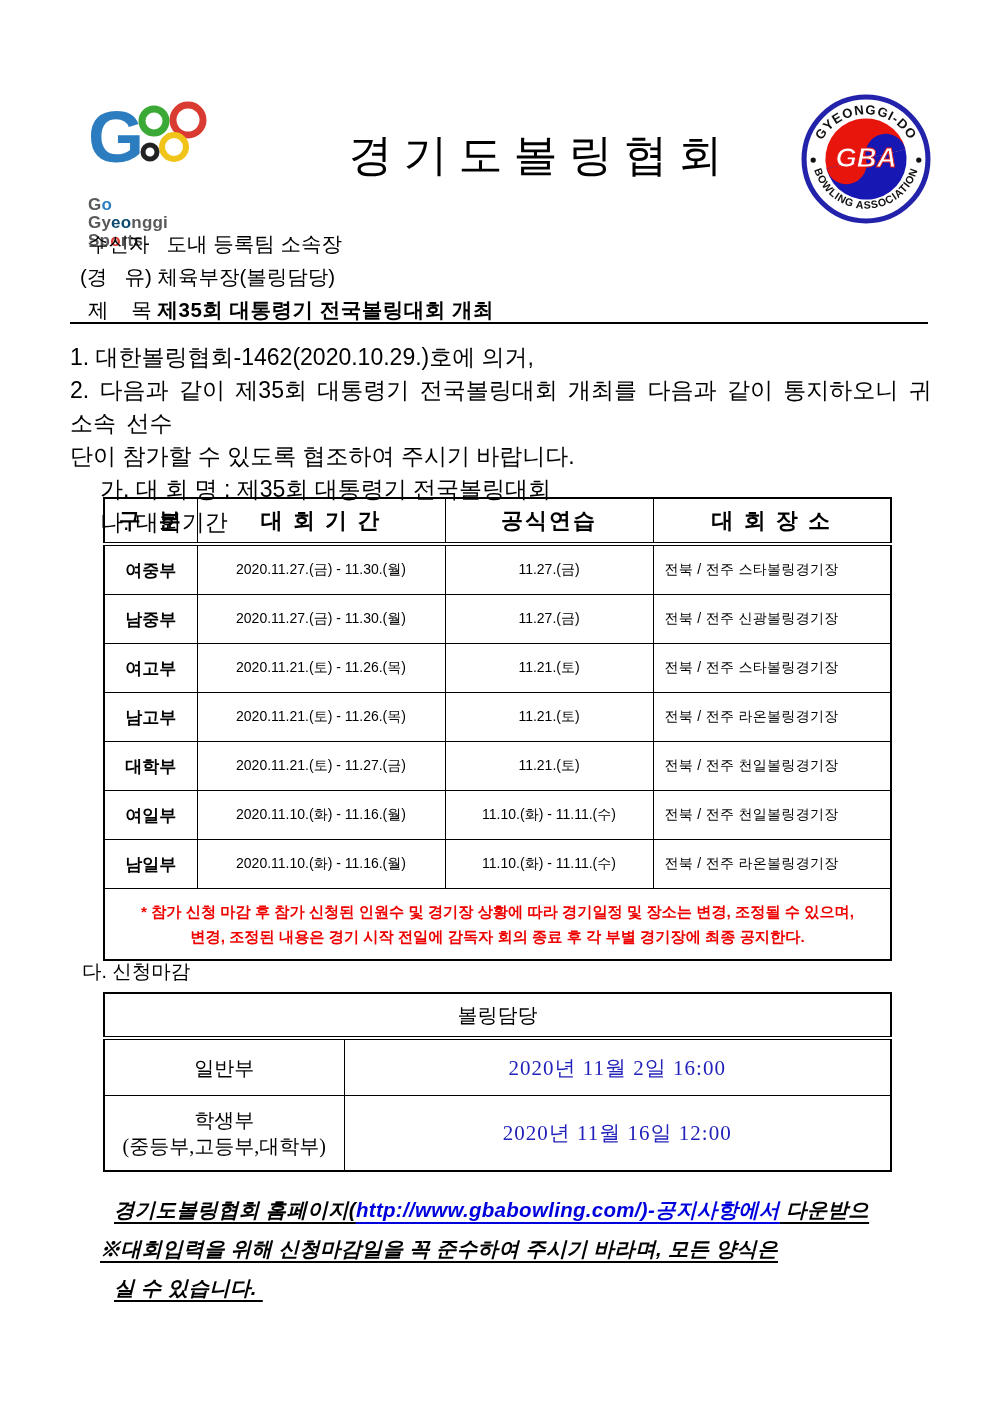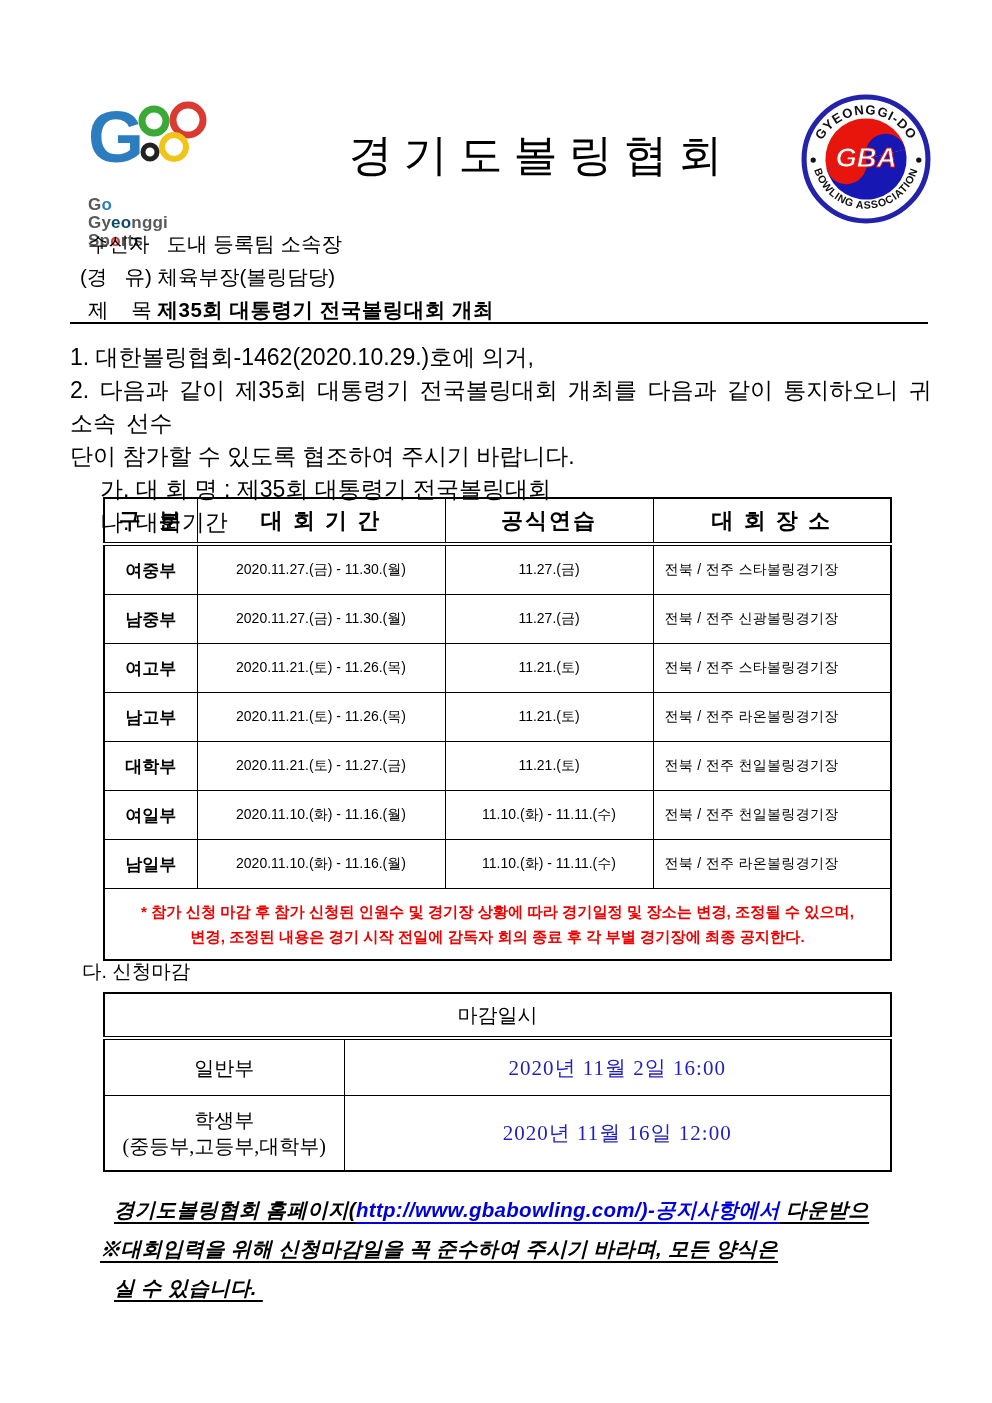--- a/index.html
+++ b/index.html
@@ -215,21 +215,21 @@
 
   <div class="item-da">다. 신청마감</div>
 
   <table class="tbl2">
     <colgroup>
         <col style="width:240px">
         <col style="width:547px">
       </colgroup>
     <thead>
       <tr>
-        <th colspan="2">마감일시</th>
+        <th colspan="2">볼링담당</th>
       </tr>
     </thead>
     <tbody>
       <tr class="r1">
         <td class="division2">일반부</td>
         <td class="deadline">2020년 11월 2일 16:00</td>
       </tr>
       <tr class="r2">
         <td class="division2">
           <span>학생부</span><br>

